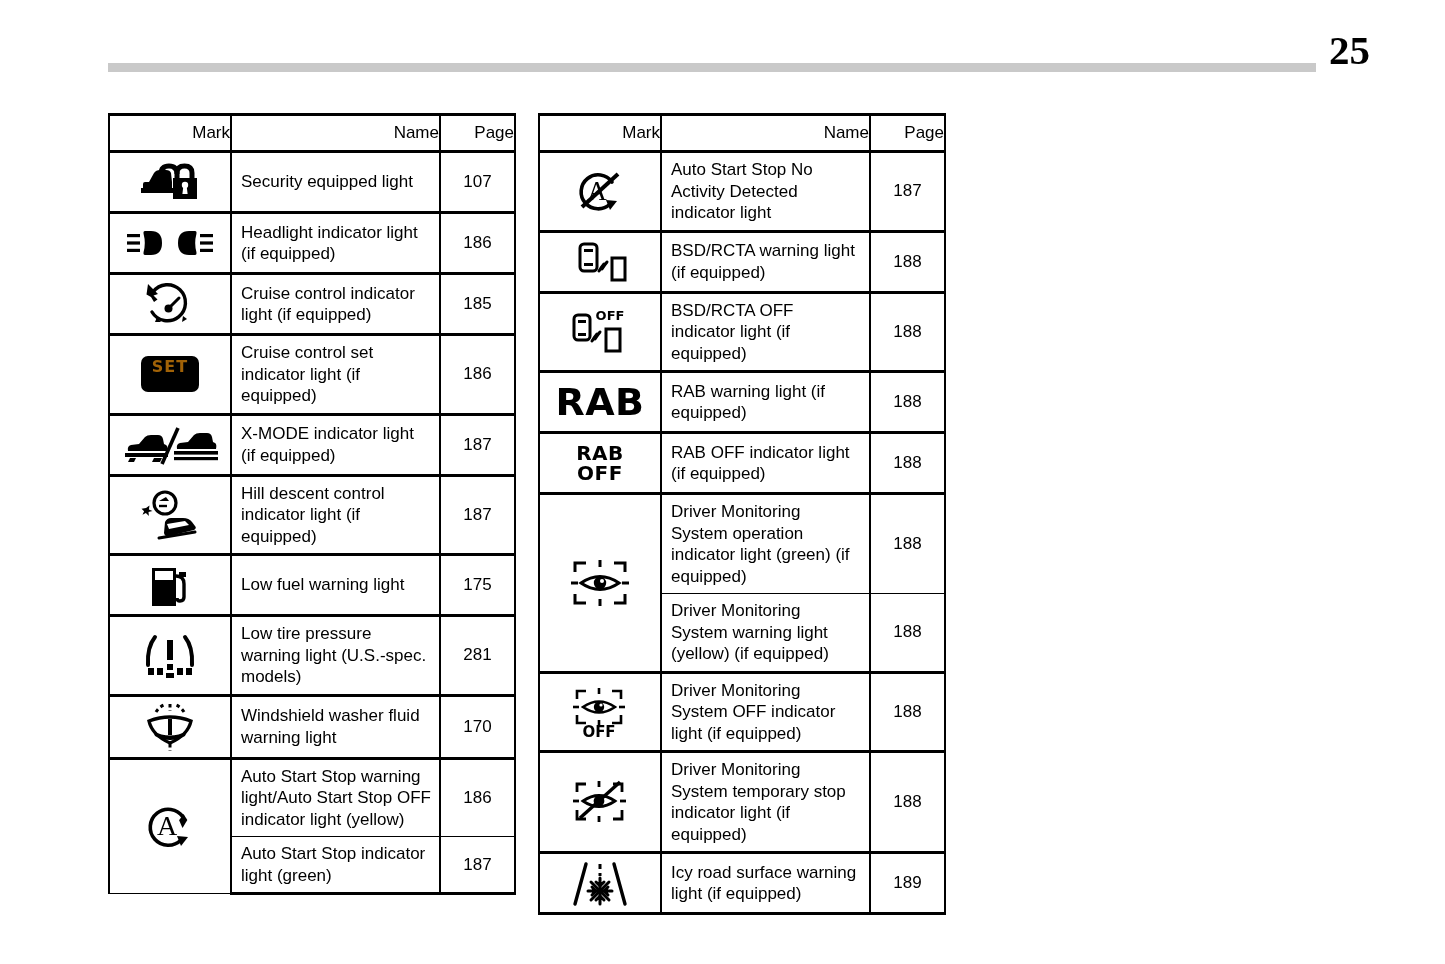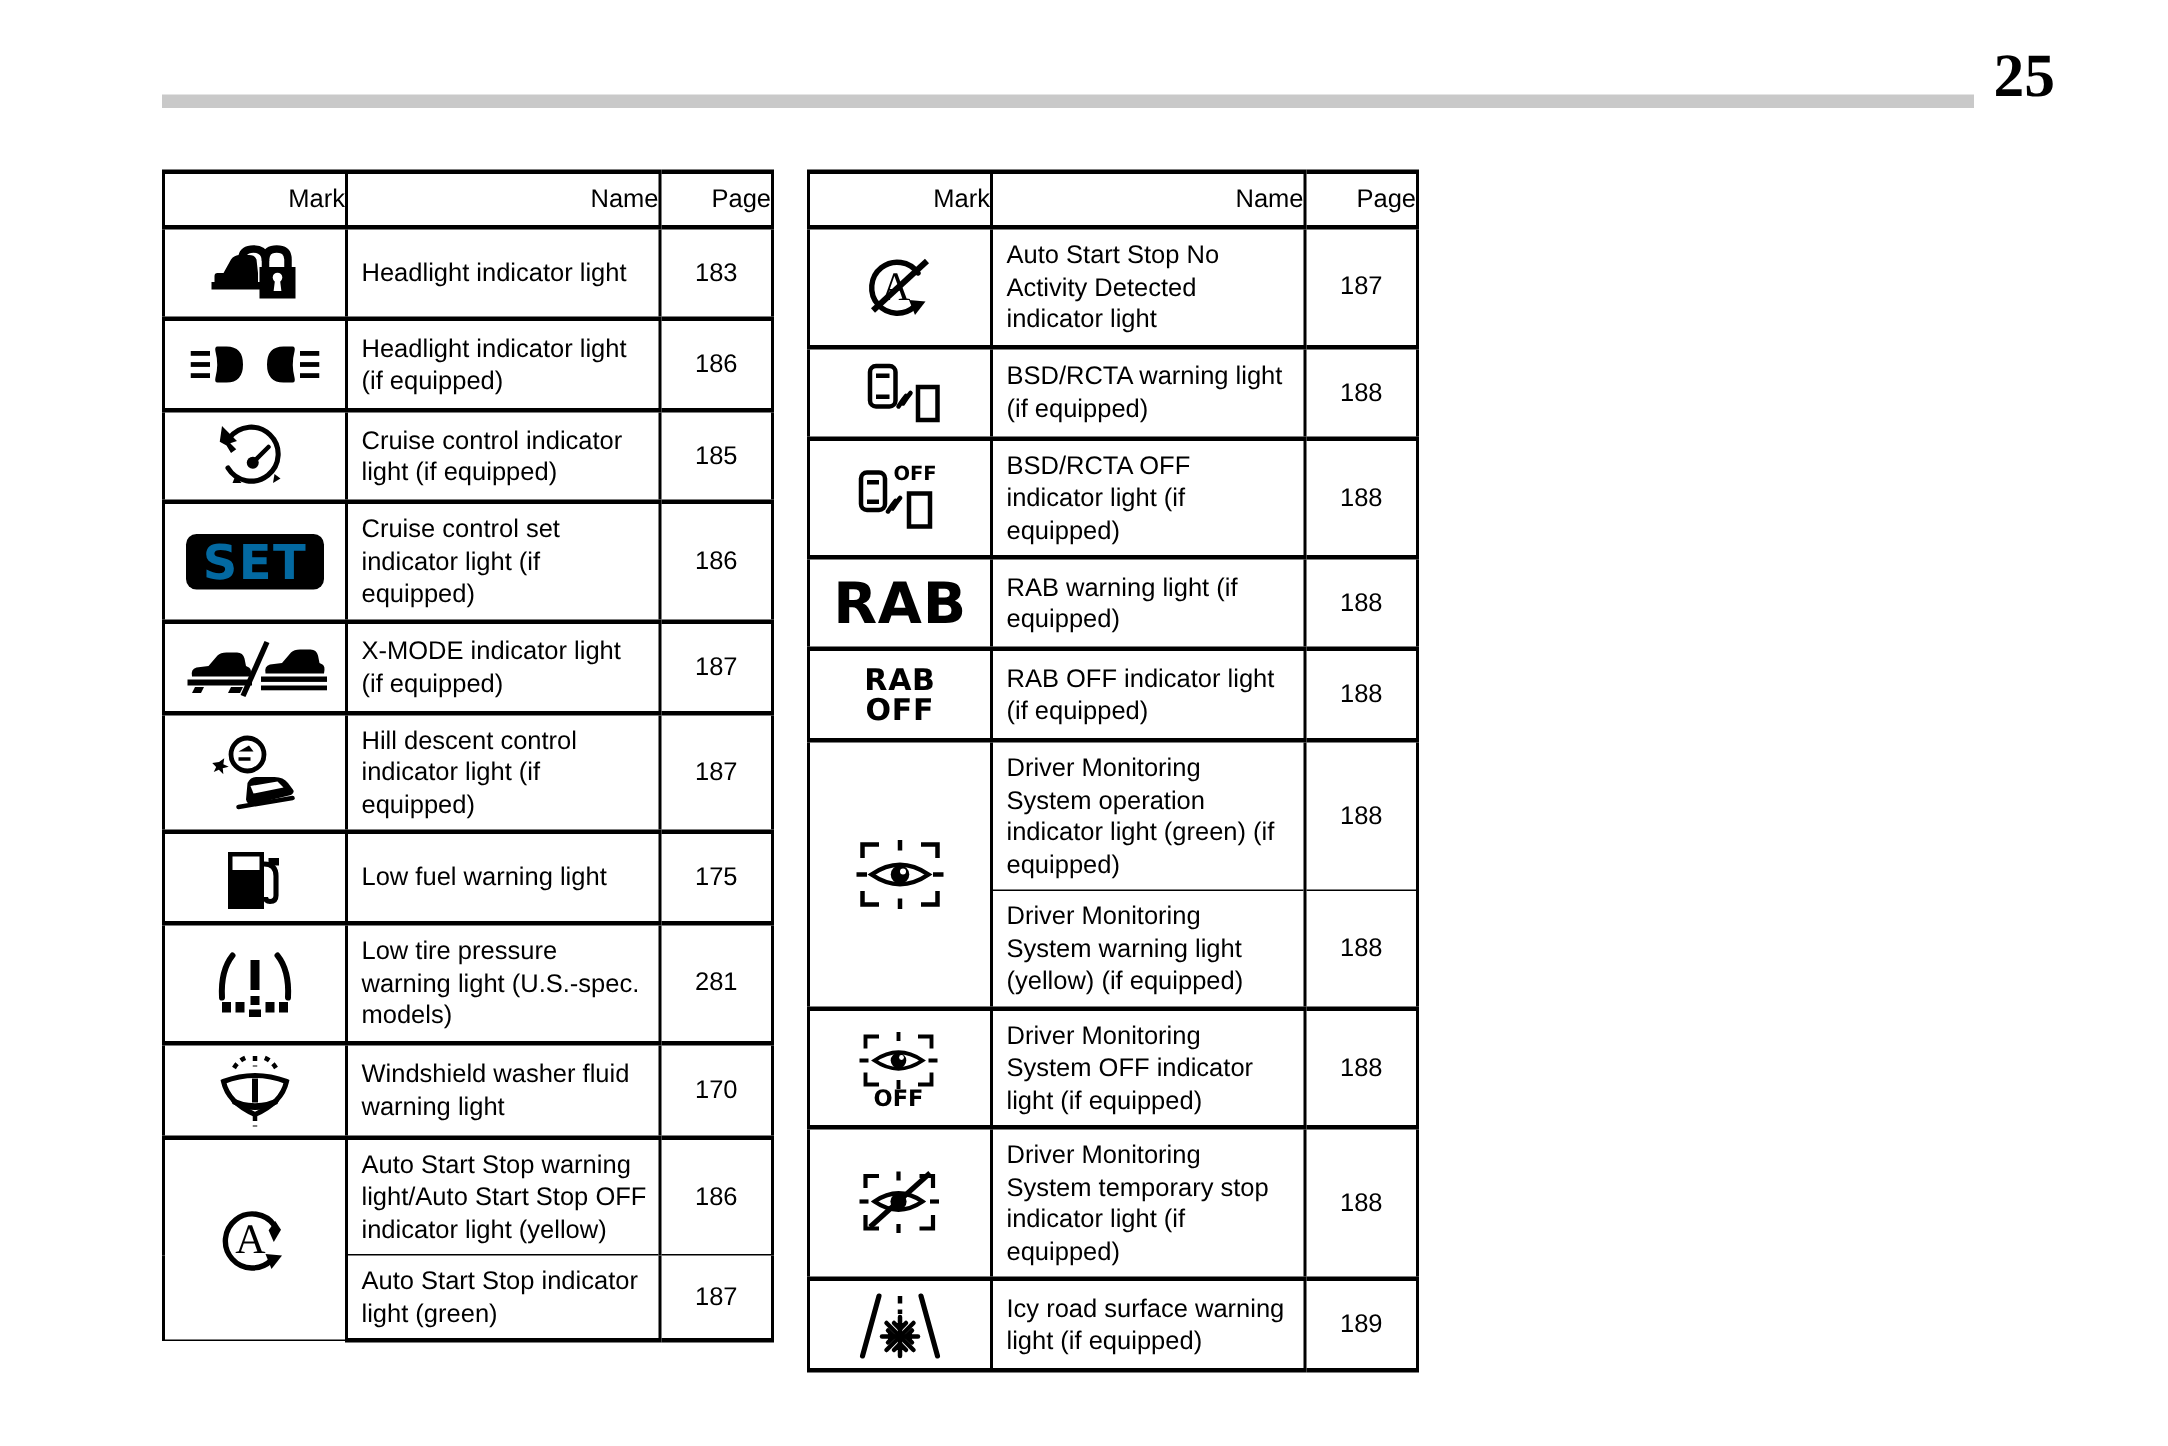--- a/index.html
+++ b/index.html
@@ -112,26 +112,26 @@
     letter-spacing: 0.5px;
     line-height: 1.02;
     text-align: center;
   }
   .txt-mark.big  { font-size: 38px; }
   .txt-mark.dual { font-size: 20px; }
 
   .set-badge {
     display: inline-block;
     background: #000;
-    color: #0369a1;
+    color: #a16207;
     font-family: "DejaVu Sans", sans-serif;
     font-weight: bold;
-    font-size: 32px;
+    font-size: 16px;
     letter-spacing: 1px;
-    padding: 3px 11px 0 11px;
+    padding: 3px 11px 16px 11px;
     border-radius: 7px;
     line-height: 1.05;
   }
 </style>
 </head>
 <body>
 
 <div class="page-header">
   <div class="header-rule"></div>
   <div class="page-number">25</div>
@@ -160,22 +160,22 @@
 
               <path d="M38 18 L38 13 Q38 6 45.5 6 Q53 6 53 13 L53 18" stroke="#000" stroke-width="5" fill="none"></path>
 
               <rect x="34" y="18" width="24" height="21" fill="#000"></rect>
 
               <circle cx="46" cy="25" r="3.2" fill="#fff"></circle>
               <path d="M44.4 26 L47.6 26 L48.6 34 L43.4 34 Z" fill="#fff"></path>
             </svg>
           </div>
         </td>
-        <td class="col-name">Headlight indicator light</td>
-        <td class="col-page">183</td>
+        <td class="col-name">Security equipped light</td>
+        <td class="col-page">107</td>
       </tr>
 
       <tr class="grp">
         <td class="col-mark">
           <div class="mark-box">
             <svg width="86" height="34" viewBox="0 0 86 34">
 
               <rect x="0" y="8" width="13" height="3.2" fill="#000"></rect>
               <rect x="0" y="15.4" width="13" height="3.2" fill="#000"></rect>
               <rect x="0" y="22.8" width="13" height="3.2" fill="#000"></rect>

